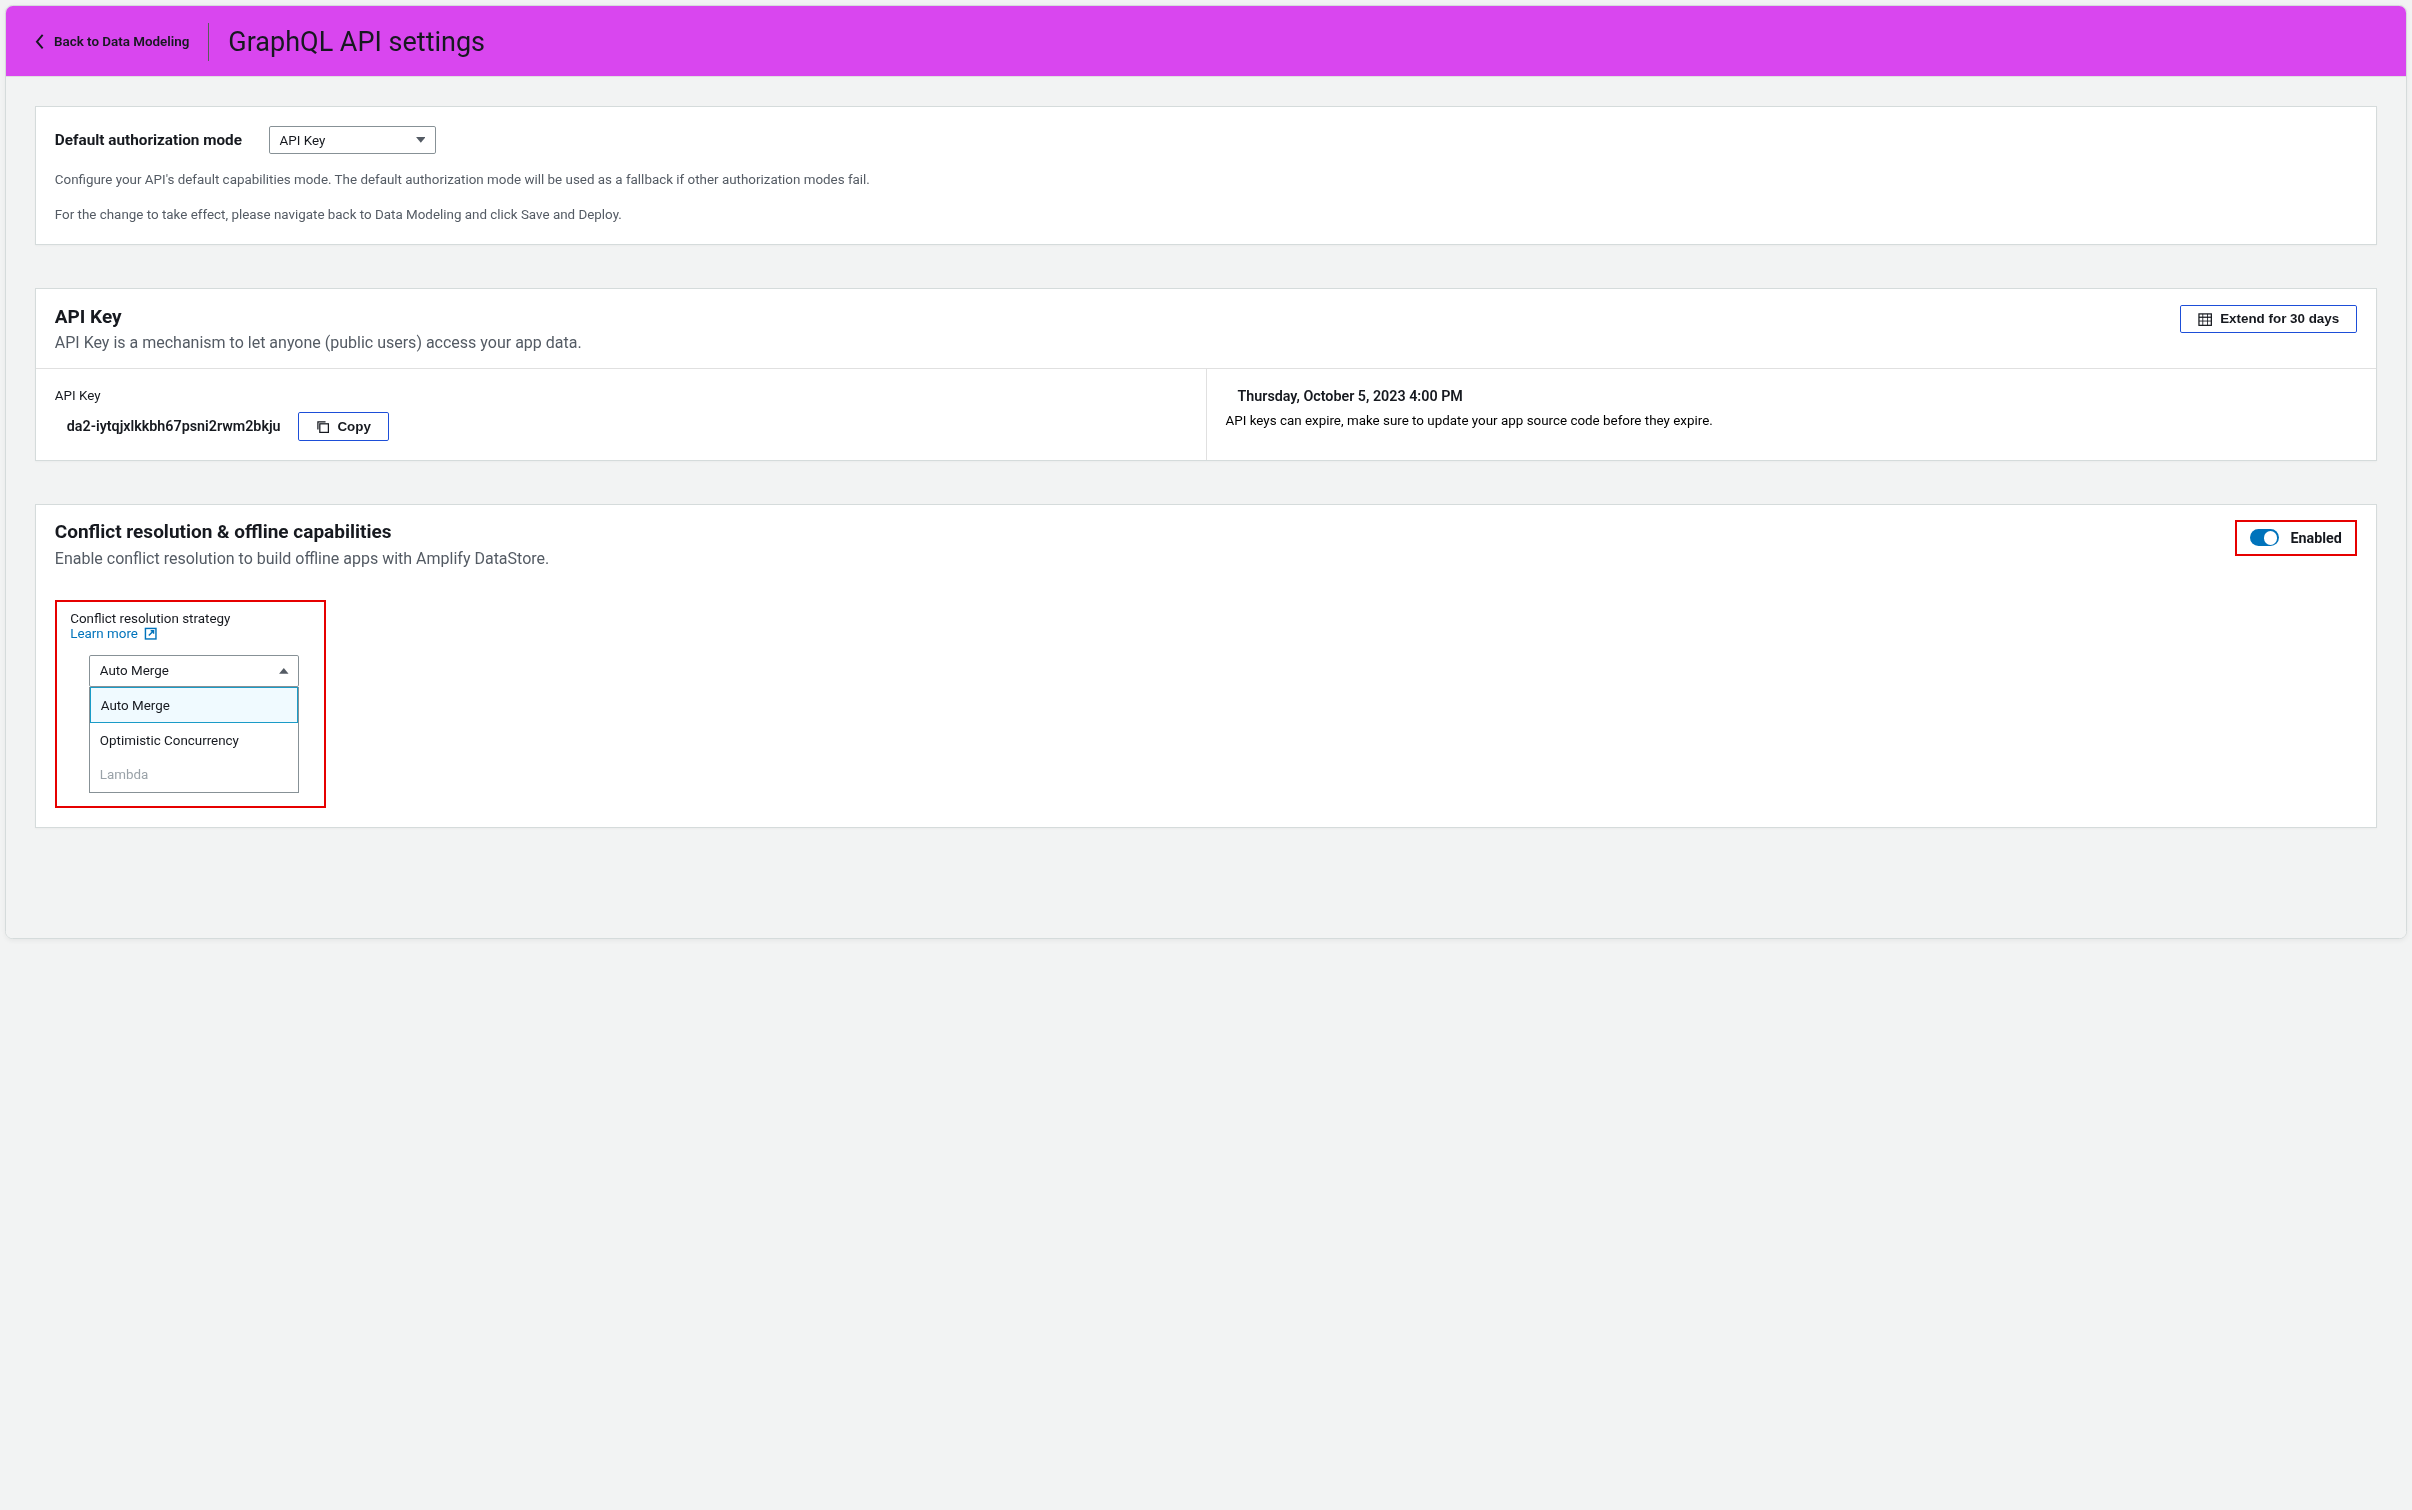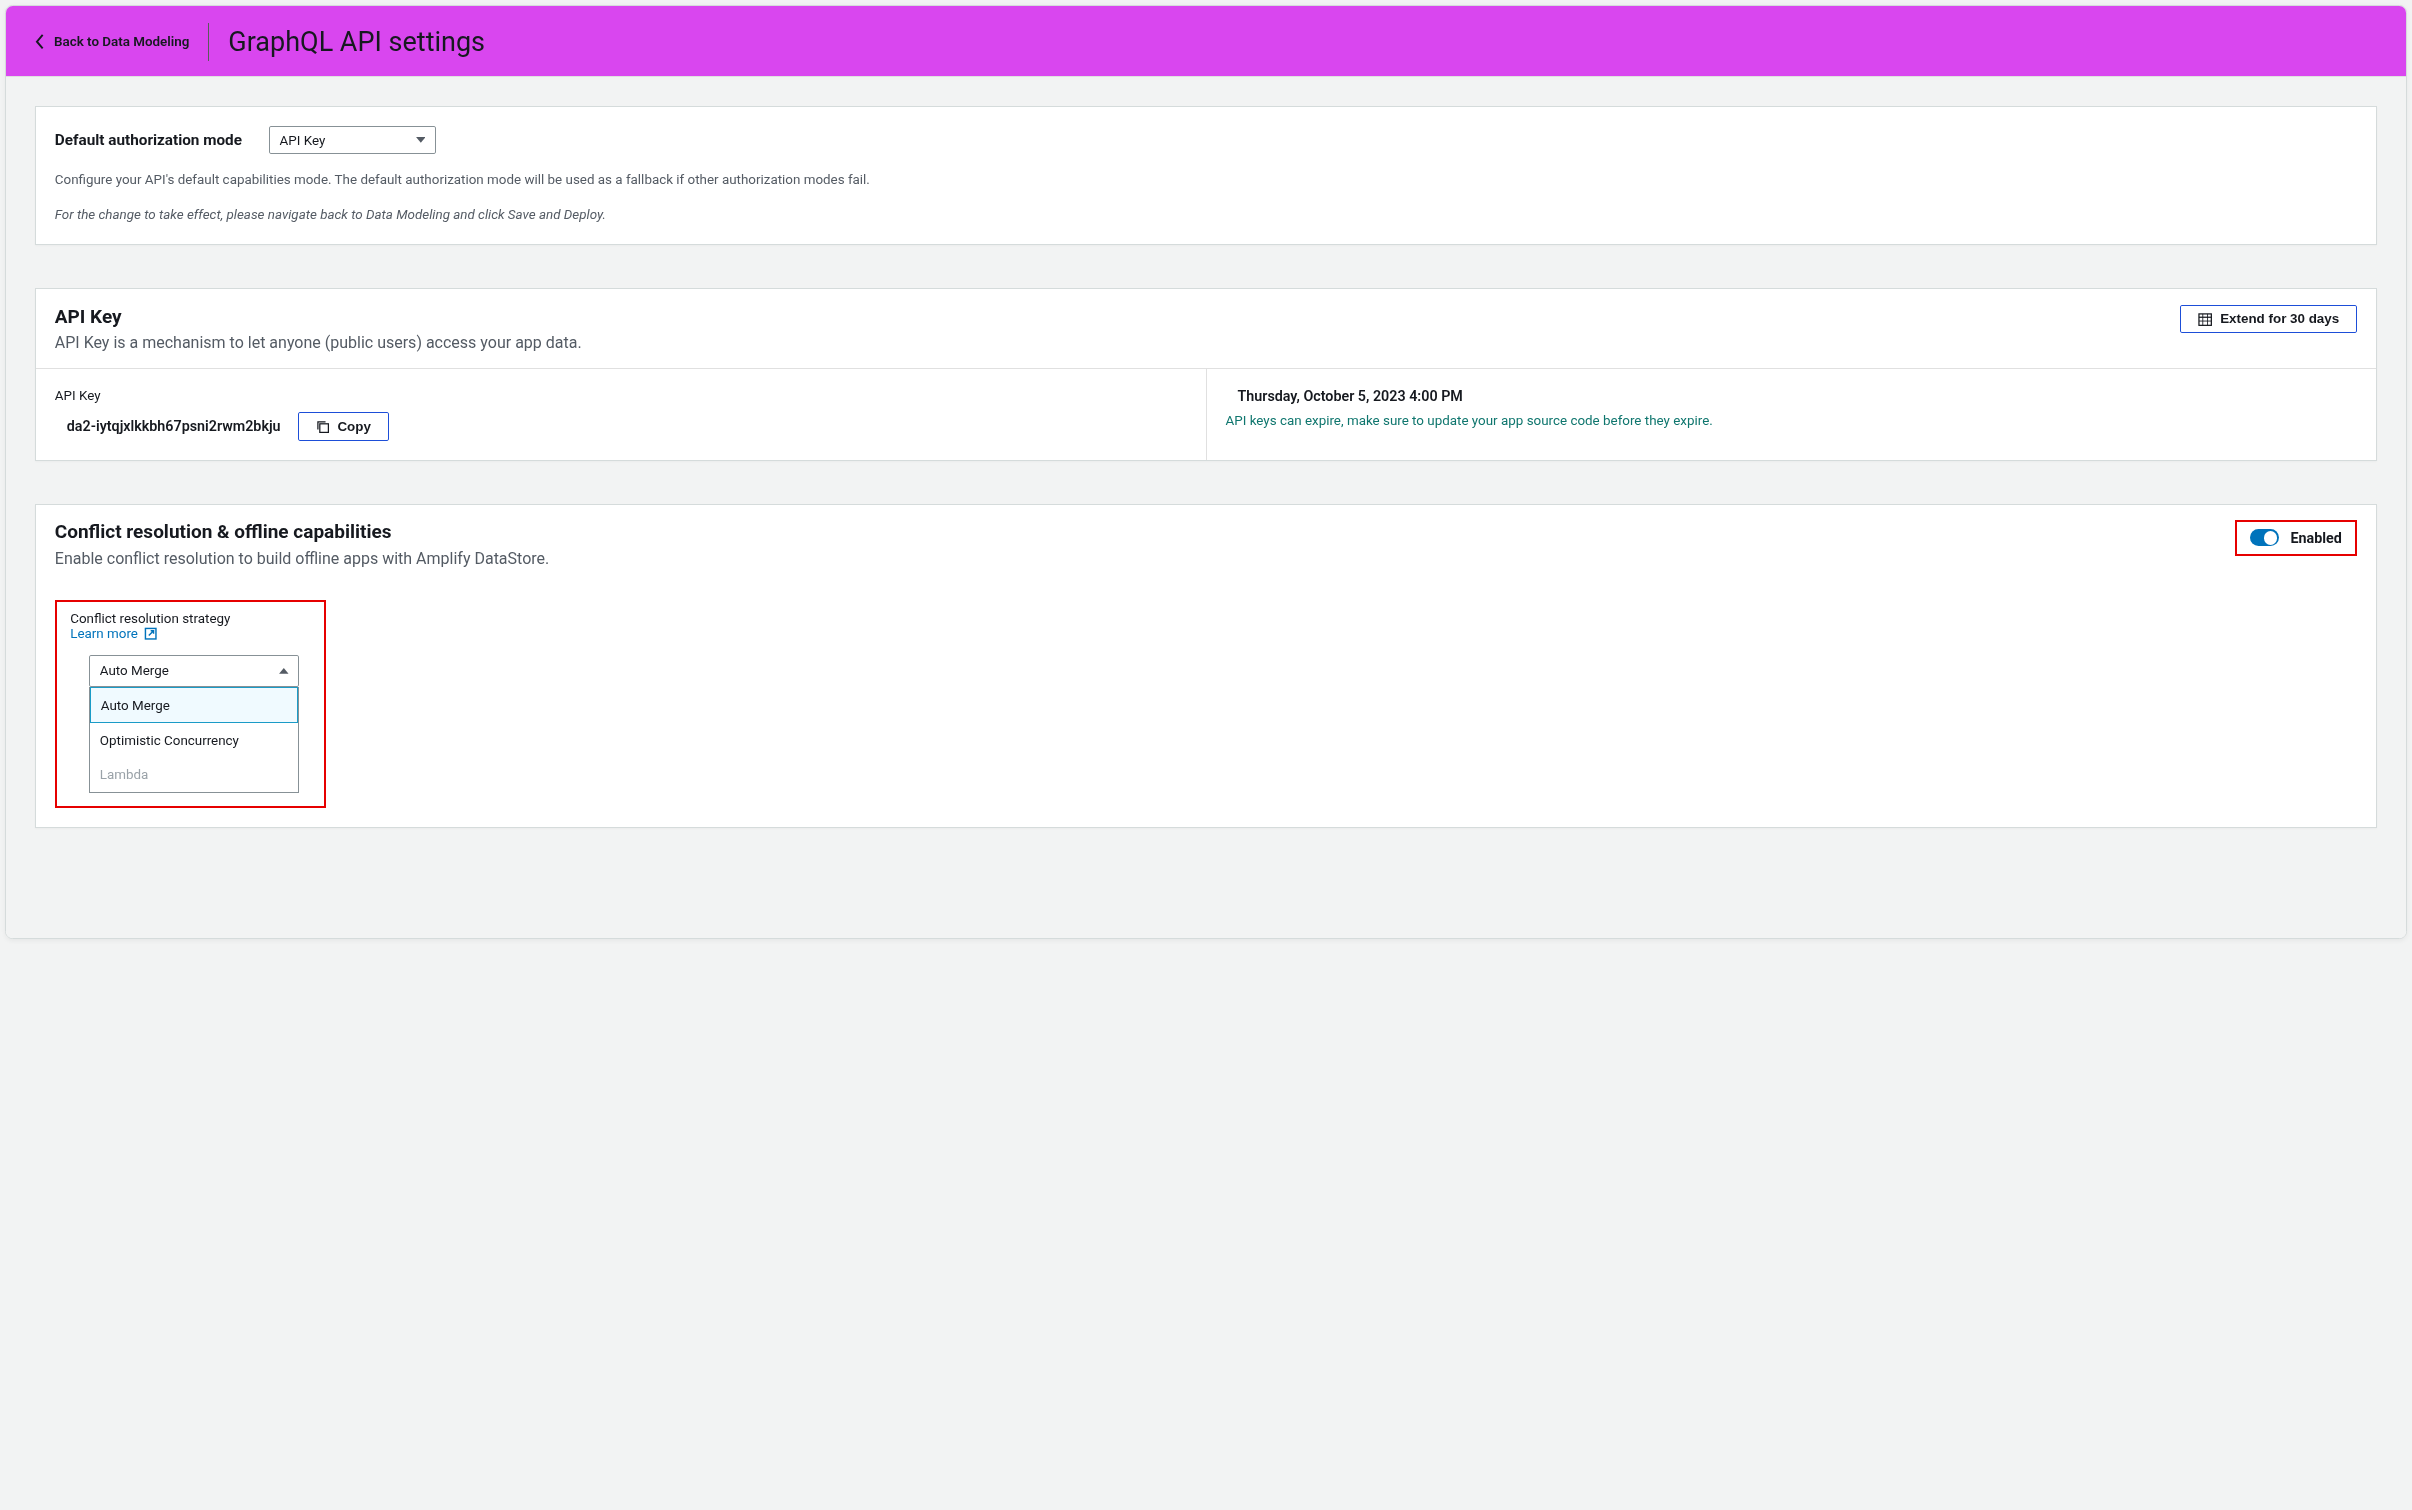--- a/index.html
+++ b/index.html
@@ -67,21 +67,21 @@
       border: 1px solid #879196;
       border-radius: 1.9px;
       padding: 5.7px 9.6px;
       width: 167px;
       background: #fff;
       cursor: pointer;
       font-size: 13.4px;
       color: #16191f;
     }
     .desc-text { color: #545b64; font-size: 13.4px; margin-top: 15.3px; line-height: 1.5; }
-    .desc-italic { font-style: italic; }
+    .desc-italic { }
     .panel-header {
       display: flex;
       justify-content: space-between;
       align-items: flex-start;
       padding: 15.3px 19px;
       border-bottom: 1px solid #e0e0e0;
     }
     .panel-header.no-border { border-bottom: none; }
     .section-title { font-size: 19px; font-weight: 700; }
     .section-sub { color: #545b64; font-size: 16px; margin-top: 5.7px; }
@@ -102,21 +102,21 @@
       display: flex;
     }
     .kv-col {
       flex: 1;
       padding: 19px;
     }
     .kv-col:first-child { border-right: 1px solid #e0e0e0; }
     .kv-label { font-size: 13.4px; color: #16191f; margin-bottom: 9.6px; }
     .kv-value { font-size: 14.3px; font-weight: 600; margin-left: 12px; }
     .inline-gap { display: flex; align-items: center; gap: 17px; }
-    .small-hint { color: #0f766e; font-size: 13.4px; margin-top: 9.6px; }
+    .small-hint { color: #000000; font-size: 13.4px; margin-top: 9.6px; }
     .toggle-wrap {
       display: inline-flex;
       align-items: center;
       gap: 11.5px;
       padding: 7.6px 13.4px;
       border: 2.9px solid #e60000;
     }
     .toggle {
       width: 29px; height: 17px; border-radius: 8.6px;
       background: #0073bb; position: relative; cursor: pointer;

